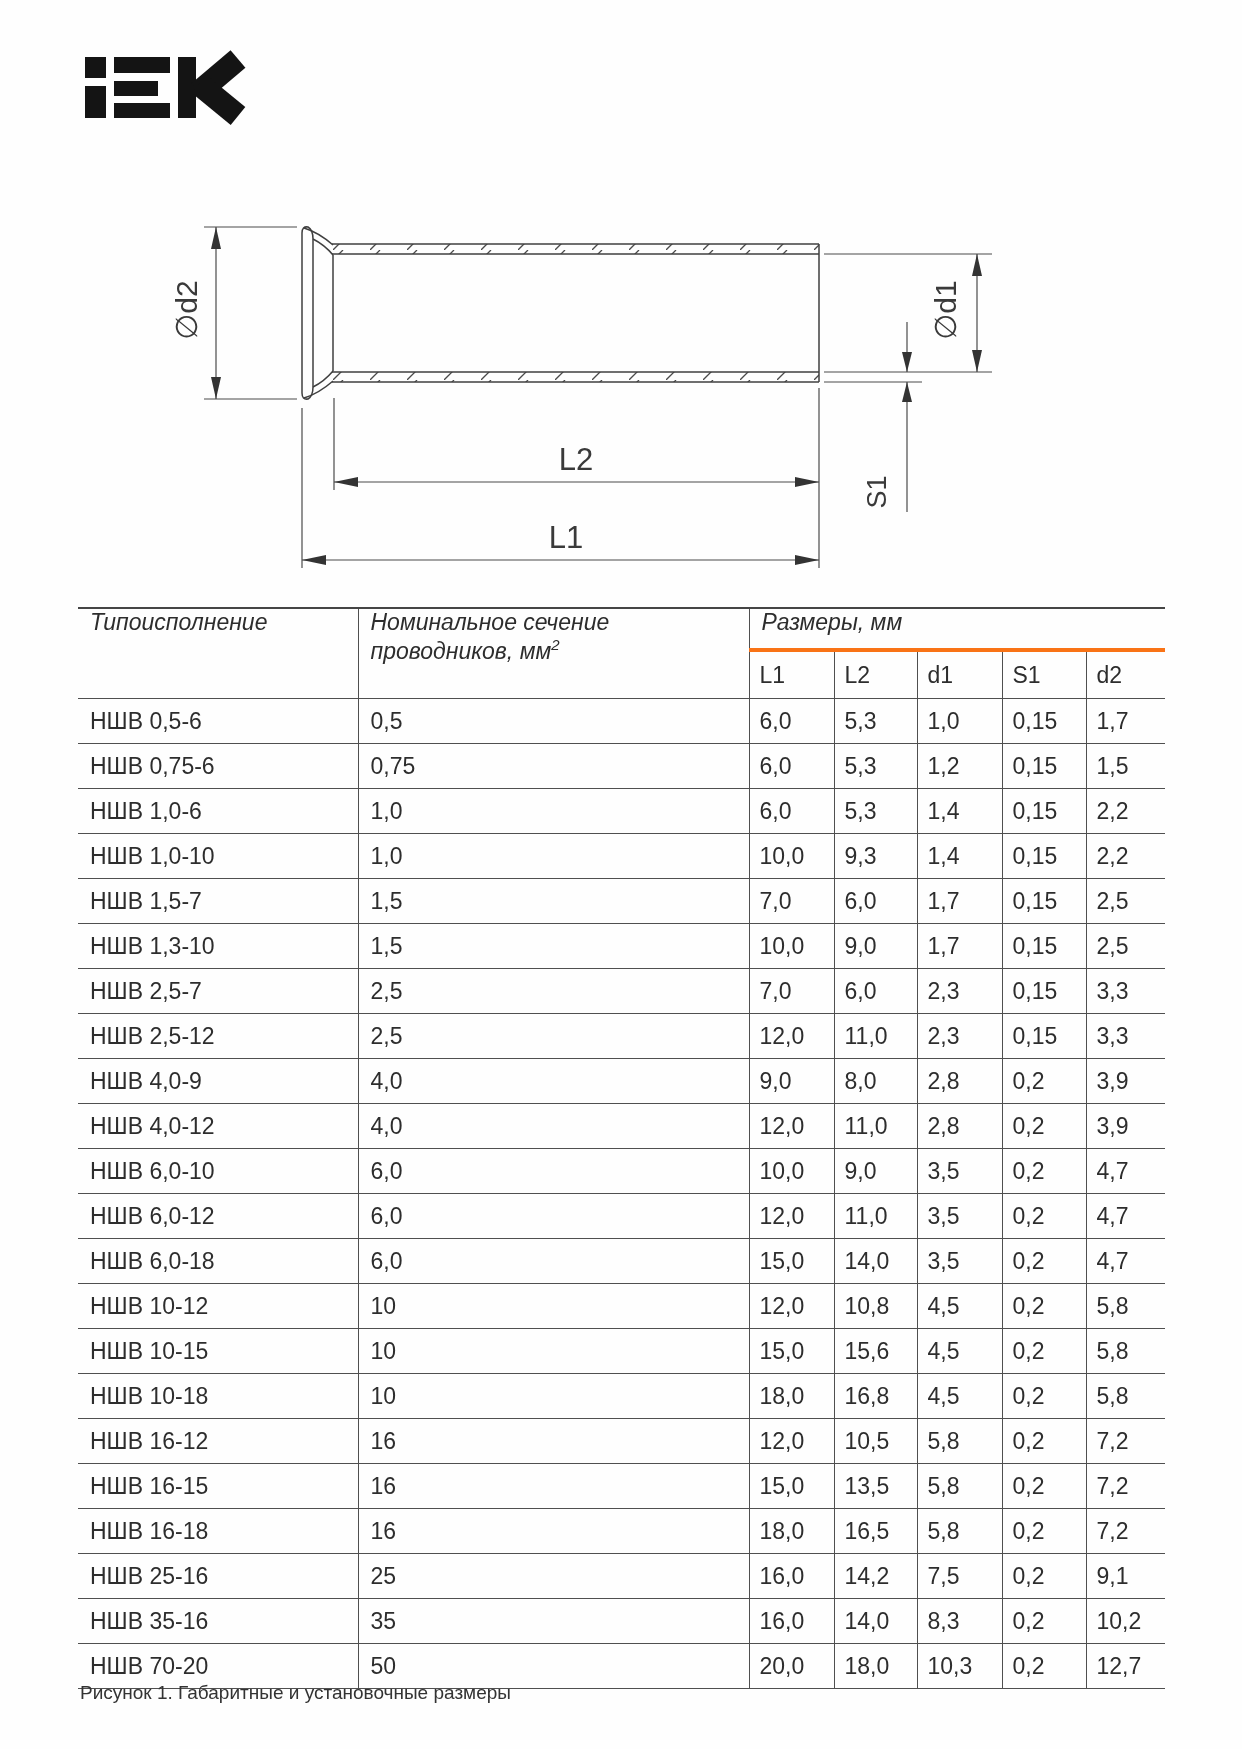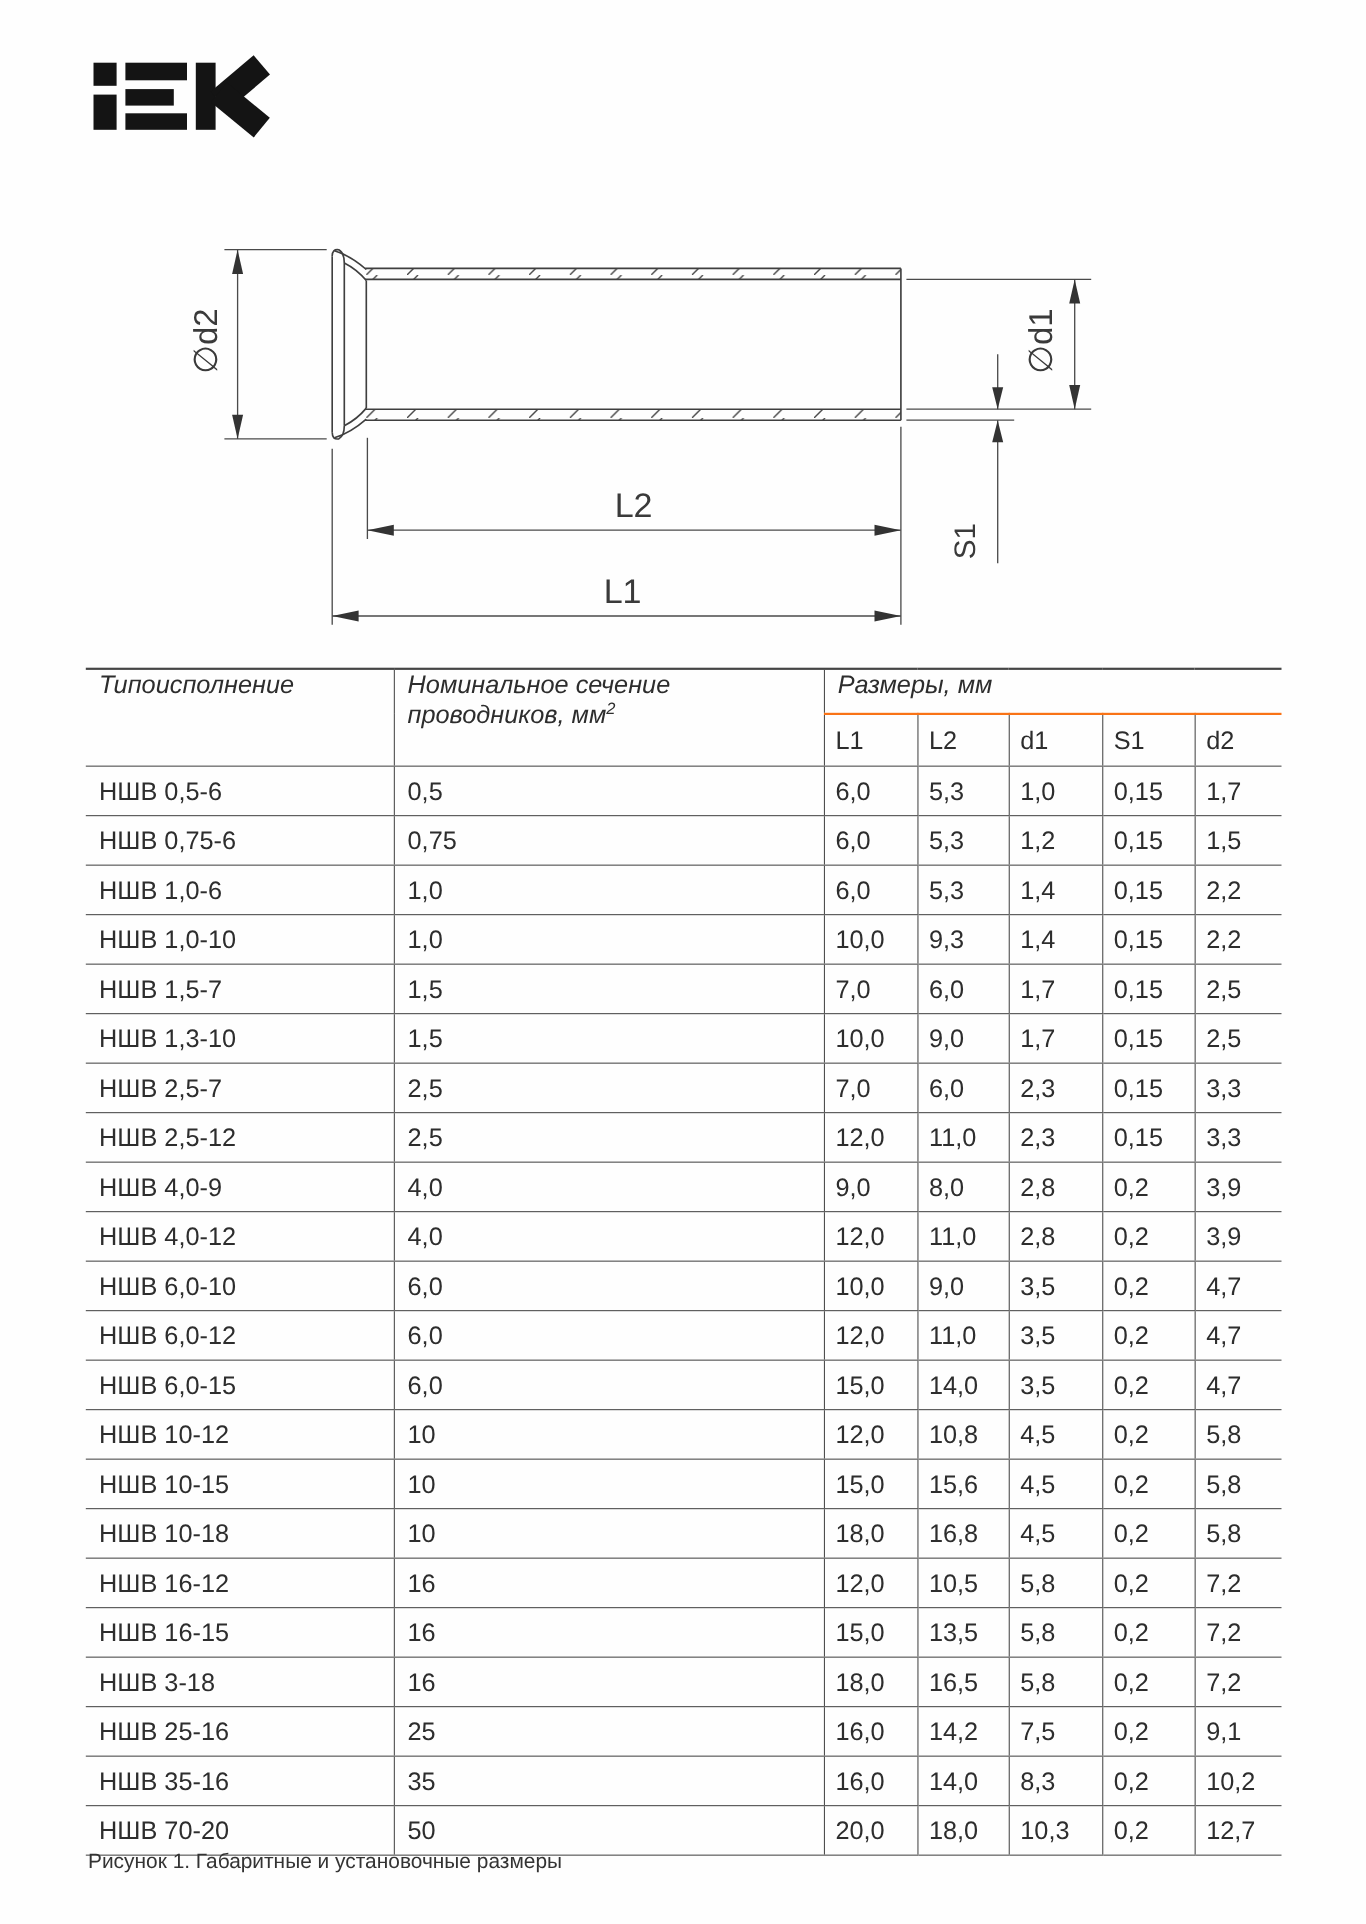--- a/index.html
+++ b/index.html
@@ -14,21 +14,21 @@
   table.spec{
     position:absolute;top:607px;left:78px;width:1087px;
     border-collapse:collapse;table-layout:fixed;
     font-size:23px;color:#2d2d2d;
   }
   table.spec th{font-weight:normal;text-align:left;}
   table.spec thead tr.h1 th{
     border-top:2px solid #454545;
     vertical-align:top;padding:0 6px 0 12px;height:39px;font-style:italic;
   }
-  table.spec thead tr.h1 th.dims{border-bottom:2px solid #f97316;}
+  table.spec thead tr.h1 th.dims{border-bottom:4px solid #f97316;}
   table.spec thead tr.h2 th{
     height:46px;vertical-align:middle;padding:0 0 0 10px;
     border-bottom:1px solid #4f4f4f;
   }
   table.spec thead th.span2{border-bottom:1px solid #4f4f4f;}
   table.spec tbody td{
     height:44px;vertical-align:middle;padding:0 0 0 12px;
     border-bottom:1px solid #4f4f4f;
   }
   table.spec .vline{border-left:1px solid #4f4f4f;}
@@ -250,21 +250,21 @@
       <tr>
     <td>НШВ 6,0-12</td>
     <td class="vline">6,0</td>
     <td class="vline num">12,0</td>
     <td class="vline num">11,0</td>
     <td class="vline num">3,5</td>
     <td class="vline num">0,2</td>
     <td class="vline num">4,7</td>
   </tr>
       <tr>
-    <td>НШВ 6,0-15</td>
+    <td>НШВ 6,0-18</td>
     <td class="vline">6,0</td>
     <td class="vline num">15,0</td>
     <td class="vline num">14,0</td>
     <td class="vline num">3,5</td>
     <td class="vline num">0,2</td>
     <td class="vline num">4,7</td>
   </tr>
       <tr>
     <td>НШВ 10-12</td>
     <td class="vline">10</td>
@@ -304,21 +304,21 @@
       <tr>
     <td>НШВ 16-15</td>
     <td class="vline">16</td>
     <td class="vline num">15,0</td>
     <td class="vline num">13,5</td>
     <td class="vline num">5,8</td>
     <td class="vline num">0,2</td>
     <td class="vline num">7,2</td>
   </tr>
       <tr>
-    <td>НШВ 3-18</td>
+    <td>НШВ 16-18</td>
     <td class="vline">16</td>
     <td class="vline num">18,0</td>
     <td class="vline num">16,5</td>
     <td class="vline num">5,8</td>
     <td class="vline num">0,2</td>
     <td class="vline num">7,2</td>
   </tr>
       <tr>
     <td>НШВ 25-16</td>
     <td class="vline">25</td>

